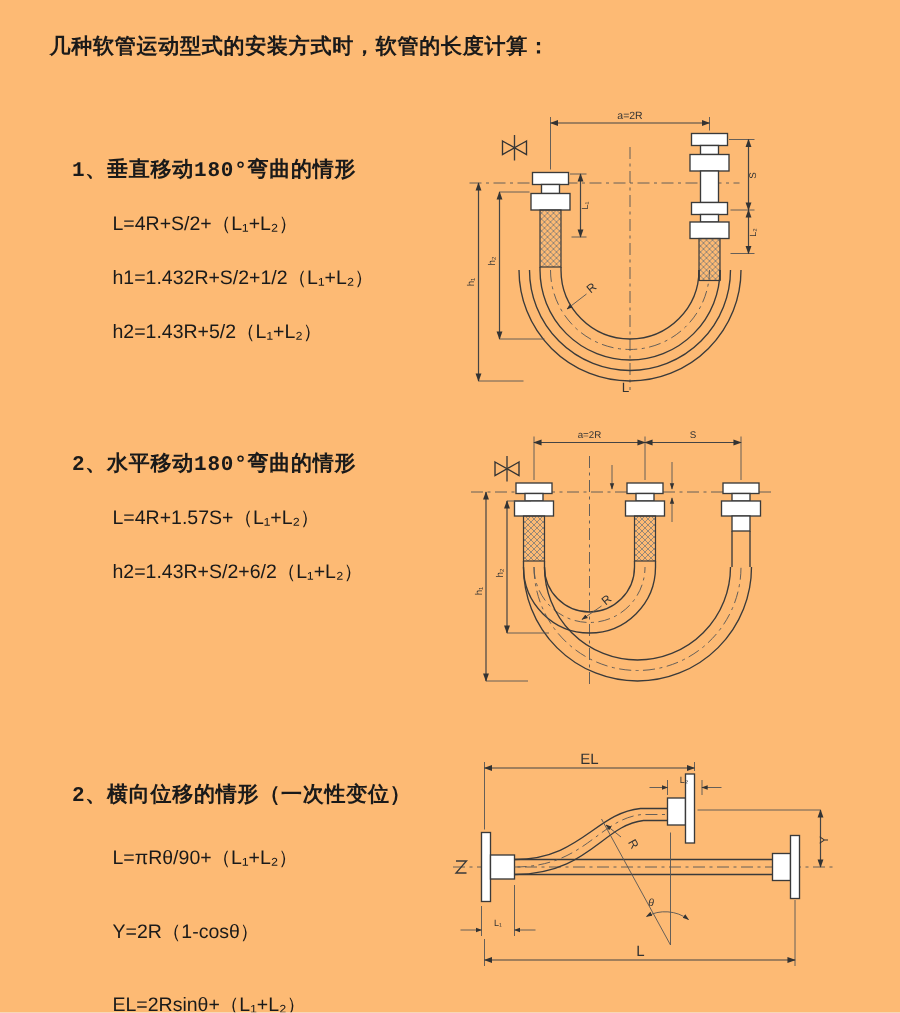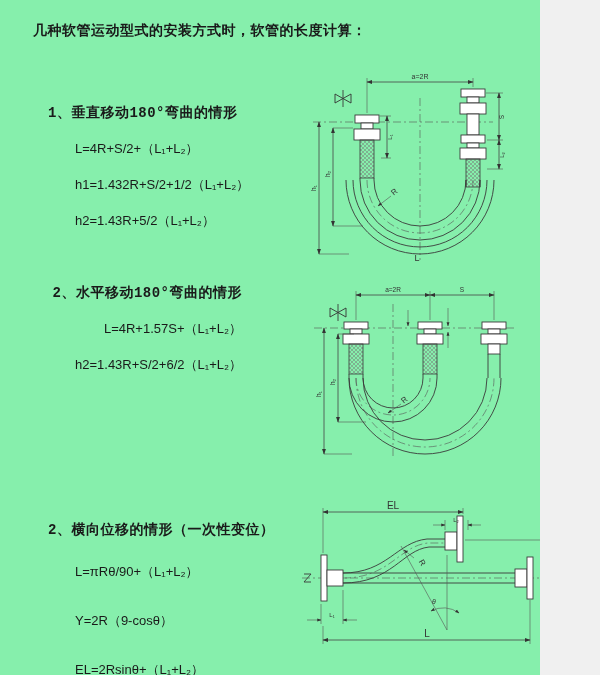--- a/index.html
+++ b/index.html
@@ -1,17 +1,17 @@
 <!DOCTYPE html>
 <html><head>
 <meta charset="utf-8">
 <style>
   html,body{margin:0;padding:0;background:#f0f0f0;}
   .page{
-    position:relative;width:540px;height:675px;background:#86efac;
+    position:relative;width:600px;height:675px;background:#fdba74;
     font-family:"Liberation Sans","DejaVu Sans",sans-serif;color:#1a1a1a;
     overflow:hidden;
   }
   .title{position:absolute;left:33px;top:22px;font-size:14px;font-weight:700;letter-spacing:.5px;}
   .section{position:absolute;left:48px;}
   .sec-head{font-size:14px;font-weight:700;letter-spacing:.5px;margin:0 0 9px 0;font-family:Liberation Mono, monospace;}
   .formulas{margin:0;padding:0 0 0 27px;list-style:none;}
   .formulas li{font-size:13px;line-height:36px;white-space:nowrap;}
   .formulas.tight li{line-height:33px;margin-top:16px;}
   .diagram{position:absolute;}
@@ -31,33 +31,33 @@
 
   <div class="section" style="top:104px;">
     <div class="sec-head">1、垂直移动180°弯曲的情形</div>
     <ul class="formulas">
       <li>L=4R+S/2+（L₁+L₂）</li>
       <li>h1=1.432R+S/2+1/2（L₁+L₂）</li>
       <li>h2=1.43R+5/2（L₁+L₂）</li>
     </ul>
   </div>
 
-  <div class="section" style="top:284px;text-align:right;">
+  <div class="section" style="top:300px;">
     <div class="sec-head">2、水平移动180°弯曲的情形</div>
     <ul class="formulas">
       <li>L=4R+1.57S+（L₁+L₂）</li>
       <li>h2=1.43R+S/2+6/2（L₁+L₂）</li>
     </ul>
   </div>
 
   <div class="section" style="top:521px;">
     <div class="sec-head">2、横向位移的情形（一次性变位）</div>
     <ul class="formulas tight">
       <li>L=πRθ/90+（L₁+L₂）</li>
-      <li>Y=2R（9-cosθ）</li>
+      <li>Y=2R（1-cosθ）</li>
       <li>EL=2Rsinθ+（L₁+L₂）</li>
     </ul>
   </div>
 
   <svg class="diagram" style="left:305px;top:70px;" width="222" height="194" viewBox="0 0 222 194">
     <defs>
       <marker id="ar1" viewBox="0 0 10 10" refX="9" refY="5" markerWidth="7" markerHeight="7" orient="auto-start-reverse">
         <path d="M0,1.5 L10,5 L0,8.5 z" fill="#333"></path>
       </marker>
       <pattern id="ht1" width="4" height="4" patternUnits="userSpaceOnUse">

